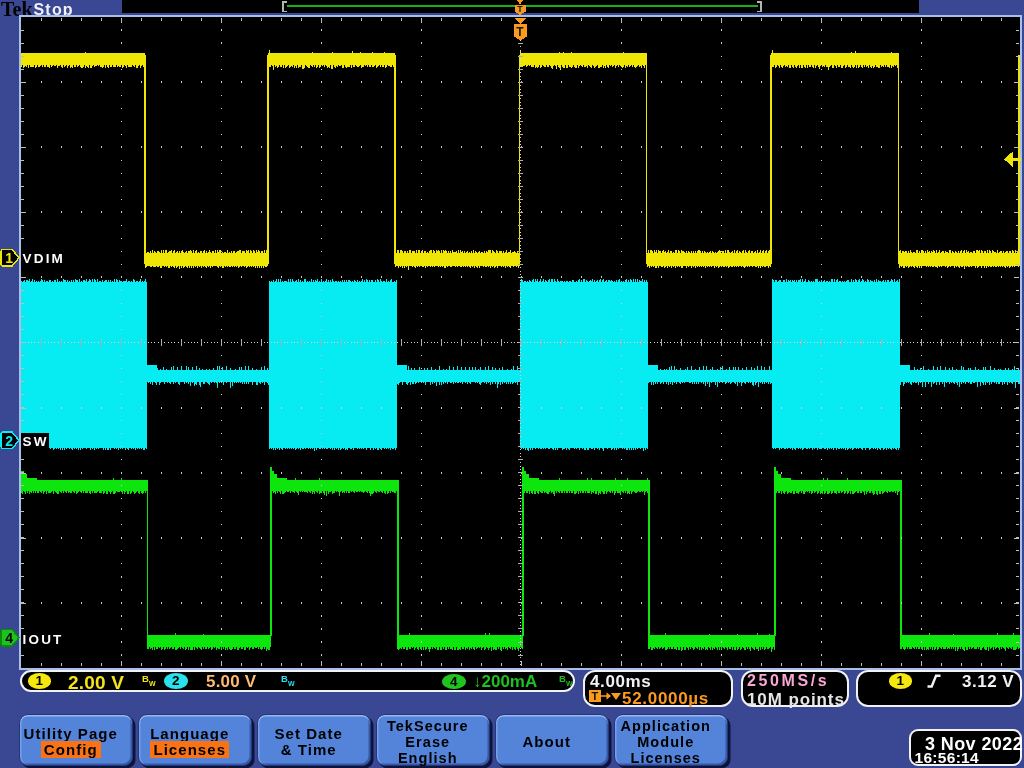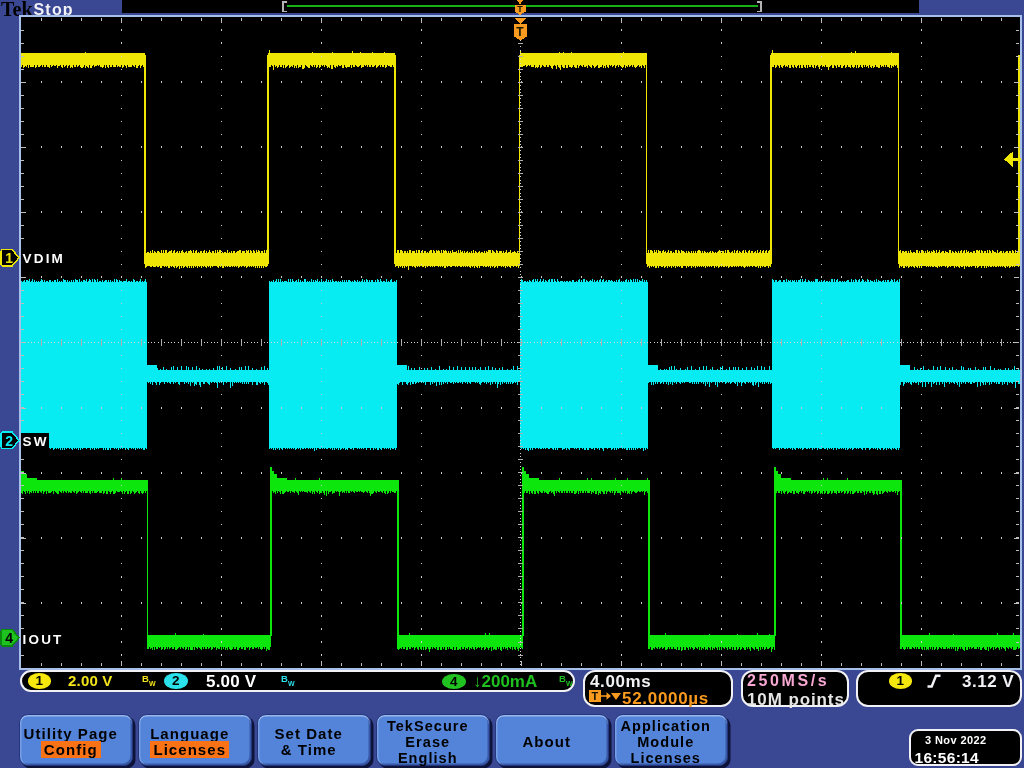--- a/index.html
+++ b/index.html
@@ -56,24 +56,24 @@
     <path d="M514.5 17.5h12l-6 6.3Z" fill="#fa9a1e"></path>
     <path d="M514 25.5q0-1.5 1.5-1.5h10q1.5 0 1.5 1.5v11l-6.5 4-6.5-4z" fill="#fa9a1e"></path>
     <text x="516.3" y="35.5" font-family="Liberation Sans, sans-serif" font-weight="bold" font-size="12px" fill="#1a1a00">T</text>
     <path d="M1004 159.2l9-8v16zM1012.5 157.9h8.5v2.6h-8.5z" fill="#f0e606"></path>
   </svg>
 <div class="box" style="left:20px;top:669.5px;width:555px;height:22px;border-radius:11px"></div>
 <div class="box" style="left:583px;top:669.5px;width:150px;height:37px;border-radius:12px"></div>
 <div class="box" style="left:741px;top:669.5px;width:108px;height:37px;border-radius:12px"></div>
 <div class="box" style="left:856px;top:670px;width:166px;height:37px;border-radius:12px"></div>
 <div class="ell" style="left:27.5px;top:672.8px;background:#f6e70d">1</div>
-<div class="abs b" style="left:68px;top:672px;font-size:15px;color:#f2e418;letter-spacing:0.2px">2.00&nbsp;V</div>
+<div class="abs b" style="left:68px;top:672px;font-size:19px;color:#f2e418;letter-spacing:0.2px">2.00&nbsp;V</div>
 <div class="abs b" style="left:142px;top:673px;font-size:9.5px;color:#f4e41c">B<span style="font-size:7px;vertical-align:-3.5px;letter-spacing:0">W</span></div>
 <div class="ell" style="left:164px;top:672.8px;background:#2ae0ea">2</div>
-<div class="abs b" style="left:206px;top:672px;font-size:17px;color:#ffffff;letter-spacing:0.2px">5.00&nbsp;V</div>
+<div class="abs b" style="left:206px;top:672px;font-size:17px;color:#fdba74;letter-spacing:0.2px">5.00&nbsp;V</div>
 <div class="abs b" style="left:281px;top:673px;font-size:9.5px;color:#2ae0ea">B<span style="font-size:7px;vertical-align:-3.5px;letter-spacing:0">W</span></div>
 <div class="ell" style="left:442px;top:673.5px;background:#21c321;height:15px;line-height:15px">4</div>
 <div class="abs b" style="left:473px;top:672px;font-size:17px;color:#1fbf1f;letter-spacing:0px">↓200mA</div>
 <div class="abs b" style="left:559px;top:673px;font-size:9.5px;color:#1fbf1f">B<span style="font-size:7px;vertical-align:-3.5px;letter-spacing:0">W</span></div>
 <div class="abs b" style="left:590px;top:672px;font-size:17px;color:#f2f2f6;letter-spacing:0.6px">4.00ms</div>
 <div class="abs" style="left:589px;top:690px;width:11.5px;height:12px;background:#fa9a1e;color:#131300;font-weight:bold;font-size:11px;text-align:center;line-height:12.5px">T</div>
 <svg class="abs" style="left:601px;top:691px" width="10" height="10" viewBox="0 0 10 10">
     <path d="M0 4.2h5.5v-3L10 5l-4.5 3.8v-3H0z" fill="#fa9a1e"></path>
   </svg>
 <div class="abs" style="left:611px;top:692.5px;width:0;height:0;border-left:5.2px solid transparent;border-right:5.2px solid transparent;border-top:7px solid #fa9a1e"></div>
@@ -104,14 +104,14 @@
   </div>
 <div class="btn" style="left:495px;top:714px">
     <div class="in" style="top:17.5px">About</div>
   </div>
 <div class="btn" style="left:614px;top:714px;font-size:14.5px">
     <div class="in" style="top:2.5px">Application</div>
     <div class="in" style="top:18.5px">Module</div>
     <div class="in" style="top:34.5px">Licenses</div>
   </div>
 <div class="box" style="left:909px;top:729px;width:112.5px;height:36.5px;border-radius:9px"></div>
-<div class="abs b" style="left:925px;top:733.5px;font-size:11px;color:#fff;letter-spacing:0.4px">3&nbsp;Nov&nbsp;2022</div>
+<div class="abs b" style="left:925px;top:733.5px;font-size:18px;color:#fff;letter-spacing:0.4px">3&nbsp;Nov&nbsp;2022</div>
 <div class="abs b" style="left:914.5px;top:749px;font-size:15.5px;color:#fff;letter-spacing:0.3px">16:56:14</div>
 
 </body></html>

